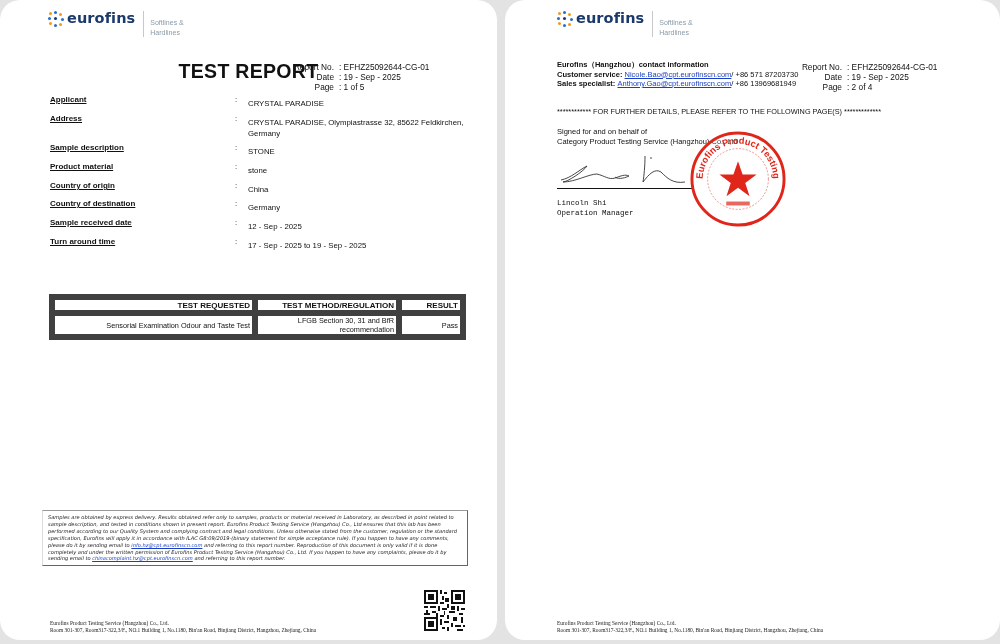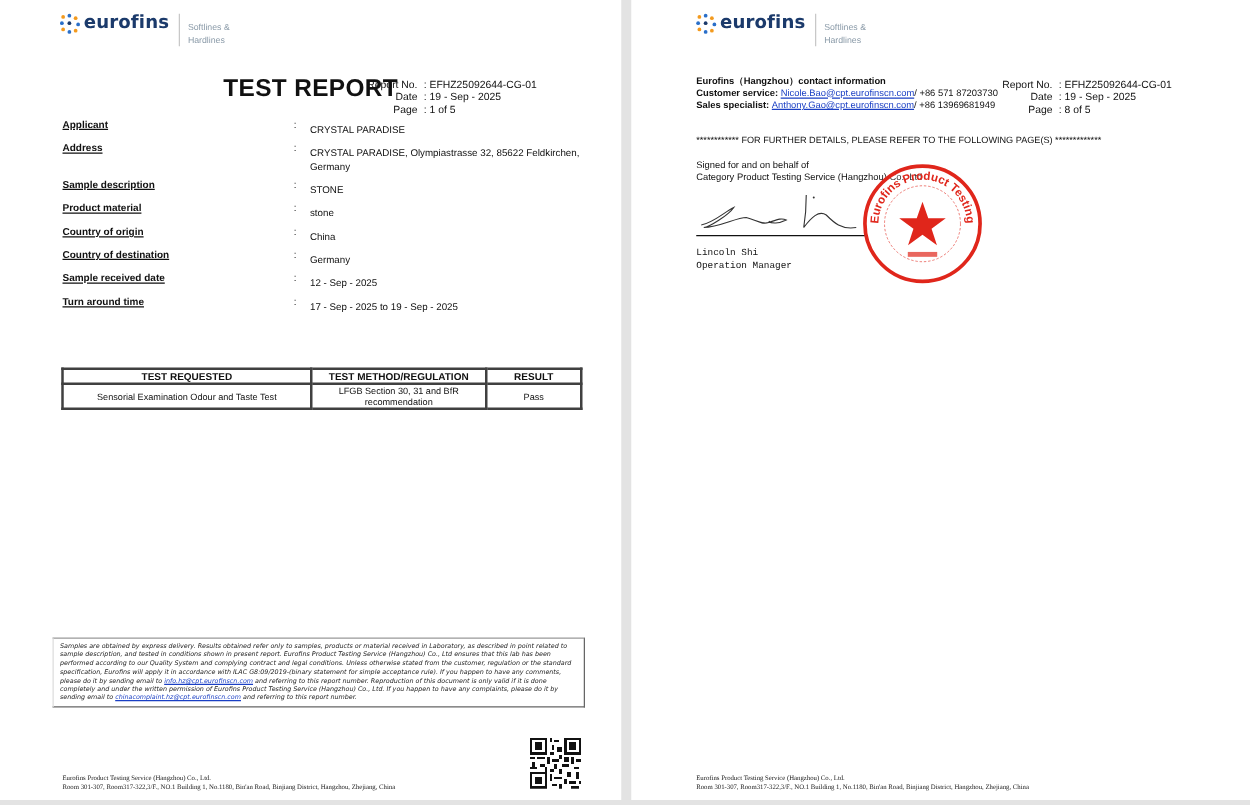--- a/index.html
+++ b/index.html
@@ -6,20 +6,21 @@
   body {
     width: 1000px; height: 644px; overflow: hidden;
     background: #e3e3e3;
     font-family: "Liberation Sans", sans-serif;
     color: #111;
     position: relative;
   }
   .page {
     position: absolute; top: 0; height: 640px; background: #ffffff;
     overflow: hidden;
+    border-radius: 20px;
   }
   #page1 { left: 0; width: 497px; }
   #page2 { left: 505px; width: 495px; }
 
   .logo { position: absolute; top: 9px; display: flex; align-items: flex-start; }
   .logo .burst { width: 16px; height: 16px; position: relative; margin-top: 2px; }
   .logo .burst span { position: absolute; width: 3px; height: 3px; border-radius: 50%; }
   .logo .brand { font-size: 14.5px; font-weight: bold; color: #1b3a6b; margin-left: 3px; letter-spacing: 0.1px; line-height: 18px; font-family: "DejaVu Sans", sans-serif; }
   .logo .sep { width: 1px; height: 26px; background: #c8c8c8; margin-left: 8px; margin-top: 2px; }
   .logo .sub { font-size: 7px; color: #8a9aa8; margin-left: 6px; margin-top: 9px; line-height: 10px; }
@@ -33,21 +34,21 @@
 
   .info { position: absolute; left: 50px; top: 95px; width: 440px; }
   .info .irow { position: absolute; left: 0; width: 440px; font-size: 7.8px; }
   .info .lab { position: absolute; left: 0; font-weight: bold; text-decoration: underline; font-size: 8px; }
   .info .colon { position: absolute; left: 185px; }
   .info .val { position: absolute; left: 198px; width: 245px; line-height: 11px; top: 3px; }
 
   .intro { position: absolute; left: 50px; top: 272px; font-size: 7.2px; }
 
   table.tests { position: absolute; left: 49px; top: 294px; border-collapse: collapse; font-size: 7.3px; width: 417px; }
-  table.tests th, table.tests td { border: 2px solid #404040; padding: 0 2px; text-align: center; vertical-align: middle; line-height: 9px; }
+  table.tests th, table.tests td { border: 6px solid #404040; padding: 0 2px; text-align: right; vertical-align: middle; line-height: 9px; }
   table.tests th { font-weight: bold; font-size: 8px; height: 10px; }
   table.tests td { height: 18px; }
   table.tests .c1 { width: 193px; }
   table.tests .c2 { width: 134px; margin-top: 14px; }
 
   .disclaimer {
     position: absolute; left: 42px; top: 510px; width: 414px; height: 48px;
     border-top: 1px solid #999; border-right: 1px solid #666; border-bottom: 1.5px solid #666; border-left: 1px solid #ddd;
     padding: 3px 5px; font-size: 5.1px; font-style: italic; line-height: 6.9px; color: #222;
     font-family: "DejaVu Sans", sans-serif;
@@ -251,21 +252,21 @@
     <div class="row">
         <span class="k">Report No.</span>
         <span class="v">: EFHZ25092644-CG-01</span>
       </div>
     <div class="row">
         <span class="k">Date</span>
         <span class="v">: 19 - Sep - 2025</span>
       </div>
     <div class="row">
         <span class="k">Page</span>
-        <span class="v">: 8 of 5</span>
+        <span class="v">: 2 of 4</span>
       </div>
   </div>
 
   <div class="contact">
     <div><b>Eurofins（Hangzhou）contact information</b></div>
     <div><b>Customer service: </b><a>Nicole.Bao@cpt.eurofinscn.com</a><span>/ +86 571 87203730</span></div>
     <div><b>Sales specialist: </b><a>Anthony.Gao@cpt.eurofinscn.com</a><span>/ +86 13969681949</span></div>
   </div>
 
   <div class="further">************ FOR FURTHER DETAILS, PLEASE REFER TO THE FOLLOWING PAGE(S) *************</div>

